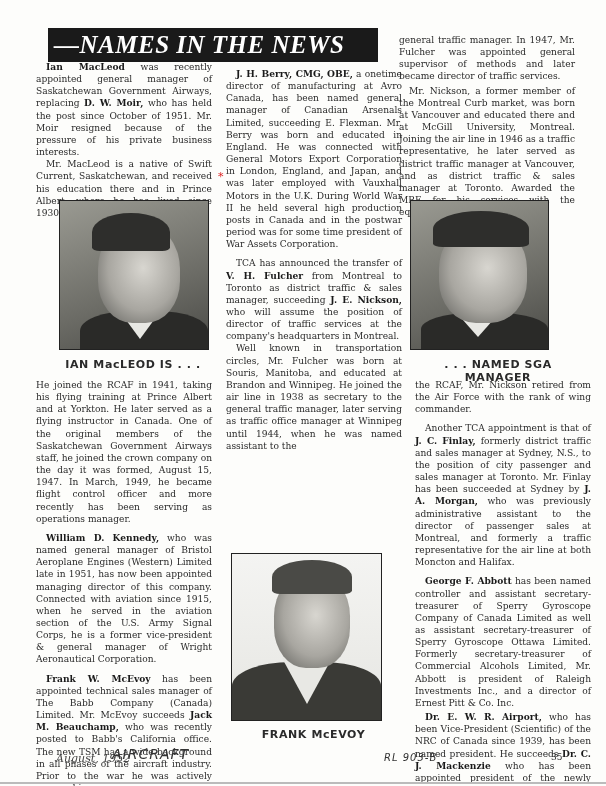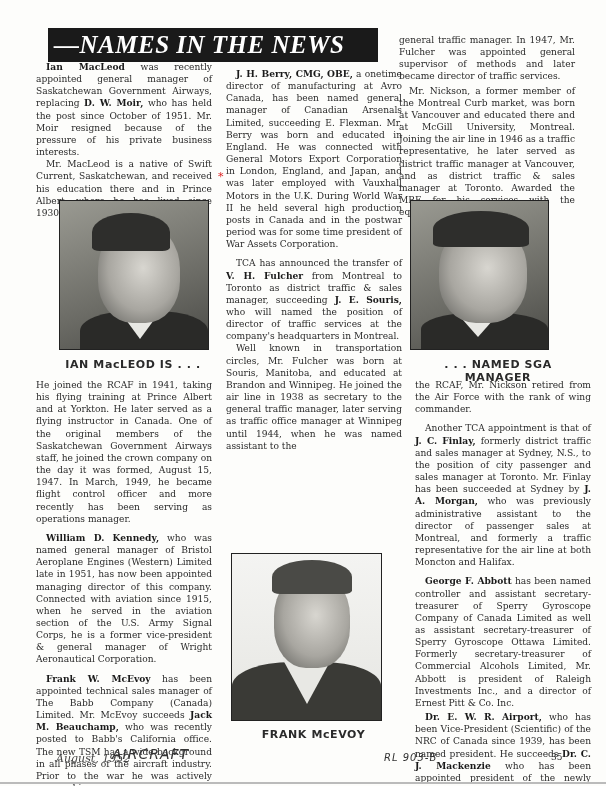--- a/index.html
+++ b/index.html
@@ -52,21 +52,21 @@
   <div class="caption" style="left:59px; top:358px; width:148px;">IAN MacLEOD IS . . .</div>
 
   <div class="col" style="left:36px; top:379px; width:176px;">
     <p class="noind">He joined the RCAF in 1941, taking his flying training at Prince Albert and at Yorkton. He later served as a flying instructor in Canada. One of the original members of the Saskatchewan Government Airways staff, he joined the crown company on the day it was formed, August 15, 1947. In March, 1949, he became flight control officer and more recently has been serving as operations manager.</p>
     <p class="gap"><b>William D. Kennedy,</b><span> who was named general manager of Bristol Aeroplane Engines (Western) Limited late in 1951, has now been appointed managing director of this company. Connected with aviation since 1915, when he served in the aviation section of the U.S. Army Signal Corps, he is a former vice-president &amp; general manager of Wright Aeronautical Corporation.</span></p>
     <p class="gap"><b>Frank W. McEvoy</b><span> has been appointed technical sales manager of The Babb Company (Canada) Limited. Mr. McEvoy succeeds </span><b>Jack M. Beauchamp,</b><span> who was recently posted to Babb's California office. The new TSM has a wide background in all phases of the aircraft industry. Prior to the war he was actively engaged in</span></p>
   </div>
 
   <div class="col" style="left:226px; top:61px; width:176px;">
     <p class="gap"><b>J. H. Berry, CMG, OBE,</b><span> a onetime director of manufacturing at Avro Canada, has been named general manager of Canadian Arsenals Limited, succeeding E. Flexman. Mr. Berry was born and educated in England. He was connected with General Motors Export Corporation in London, England, and Japan, and was later employed with Vauxhall Motors in the U.K. During World War II he held several high production posts in Canada and in the postwar period was for some time president of War Assets Corporation.</span></p>
-    <p class="gap"><span>TCA has announced the transfer of </span><b>V. H. Fulcher</b><span> from Montreal to Toronto as district traffic &amp; sales manager, succeeding </span><b>J. E. Souris,</b><span> who will named the position of director of traffic services at the company's headquarters in Montreal.</span></p>
+    <p class="gap"><span>TCA has announced the transfer of </span><b>V. H. Fulcher</b><span> from Montreal to Toronto as district traffic &amp; sales manager, succeeding </span><b>J. E. Nickson,</b><span> who will assume the position of director of traffic services at the company's headquarters in Montreal.</span></p>
     <p>Well known in transportation circles, Mr. Fulcher was born at Souris, Manitoba, and educated at Brandon and Winnipeg. He joined the air line in 1938 as secretary to the general traffic manager, later serving as traffic office manager at Winnipeg until 1944, when he was named assistant to the</p>
   </div>
   <span class="star" style="left:218px; top:170px;">*</span>
 
   <div class="photo" style="left:231px; top:553px; width:149px; height:166px;">
     <div class="bg" style="background:linear-gradient(180deg,#f4f4f2 0%,#e6e6e2 100%);"></div>
     <div class="suit" style="left:0px; top:108px; width:149px; height:60px; background:#3a3a36;"></div>
     <div class="shirt" style="left:50px; top:104px; width:50px; height:46px;"></div>
     <div class="head" style="left:42px; top:18px; width:76px; height:96px;"></div>
     <div class="hair" style="left:40px; top:6px; width:80px; height:34px; background:#4a4a46;"></div>

